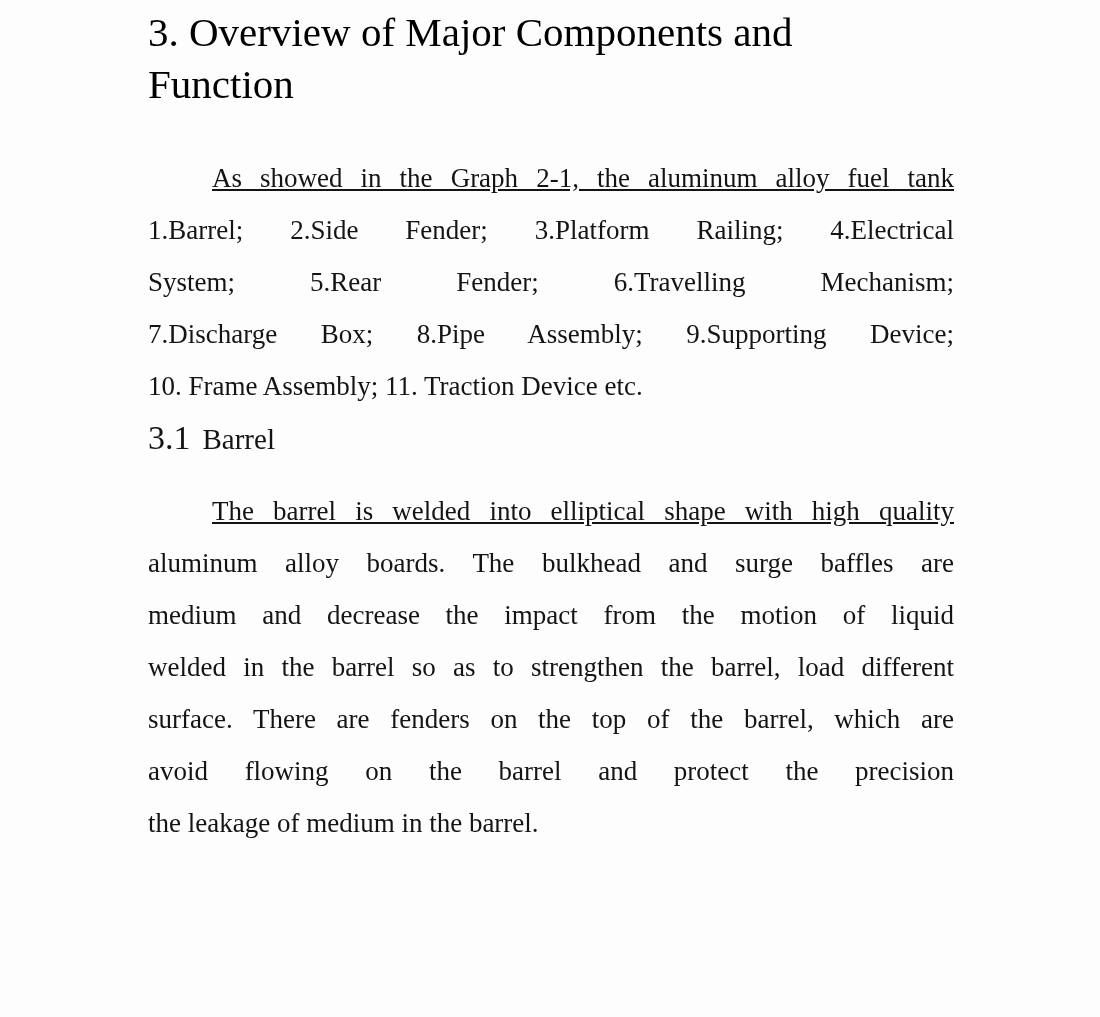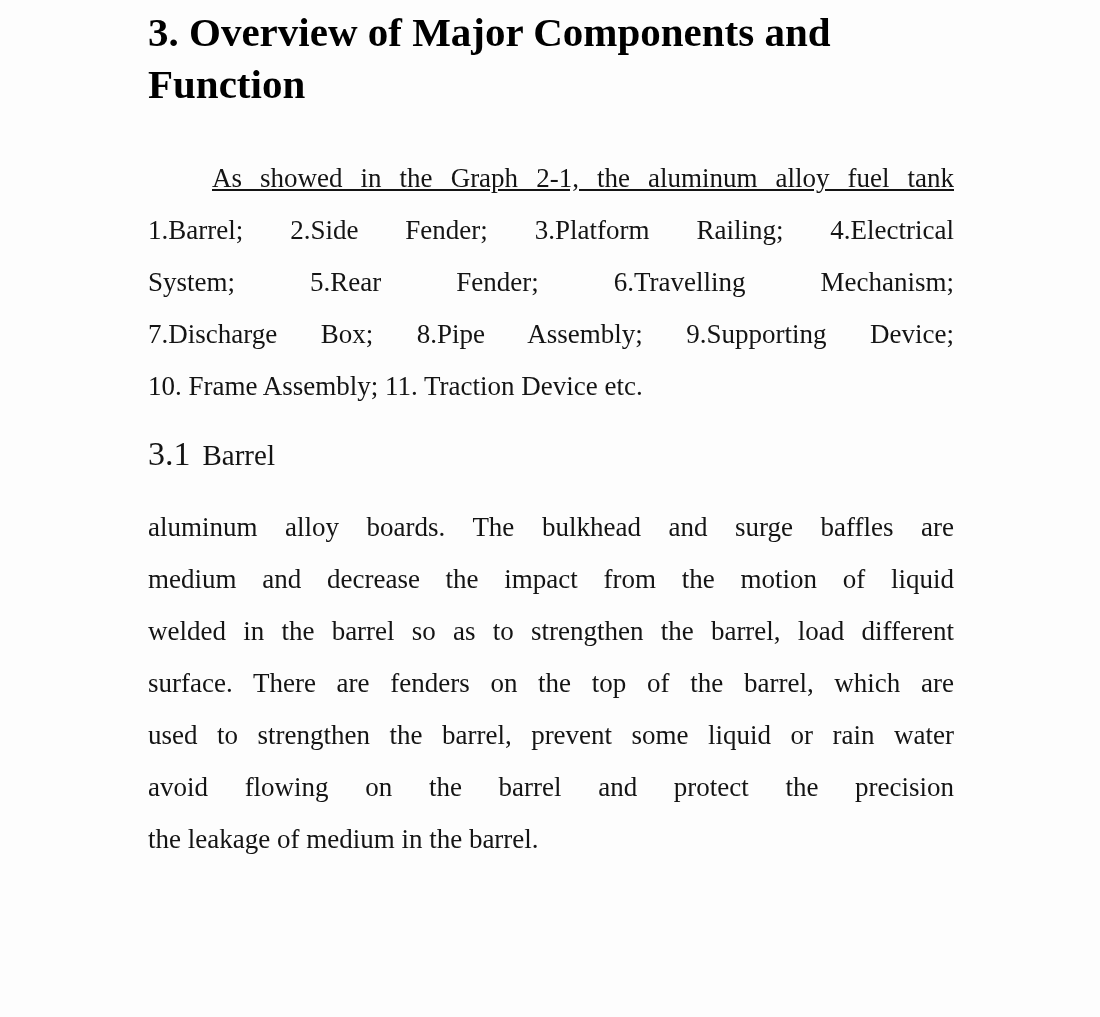--- a/index.html
+++ b/index.html
@@ -24,21 +24,21 @@
     position: absolute;
     left: 148px;
     top: 0;
     width: 806px;
   }
   .doc-heading {
     margin: 0;
     padding-top: 6px;
     font-size: 41px;
     line-height: 52px;
-    font-weight: bold;
+    font-weight: normal;
     color: #000000;
   }
   .hline { display: block; }
   .para {
     font-size: 27px;
     color: #141414;
   }
   .jline {
     width: 806px;
     height: 52px;
@@ -49,21 +49,21 @@
   }
   .jline.lastline {
     text-align-last: left;
   }
   .jline.indent {
     text-indent: 64px;
     text-decoration: underline;
   }
   .p1 { margin-top: 42px; }
   .sec-heading {
-    margin-top: 16px;
+    margin-top: 0;
     height: 52px;
     line-height: 52px;
     white-space: nowrap;
   }
   .sec-num {
     font-size: 34px;
   }
   .sec-title {
     font-size: 29px;
     margin-left: 8px;
@@ -88,23 +88,23 @@
       <div class="jline">7.Discharge Box; 8.Pipe Assembly; 9.Supporting Device;</div>
       <div class="jline lastline">10. Frame Assembly; 11. Traction Device etc.</div>
     </div>
 
     <div class="sec-heading">
       <span class="sec-num">3.1</span>
       <span class="sec-title">Barrel</span>
     </div>
 
     <div class="para p2">
+      <div class="jline indent">The barrel is welded into elliptical shape with high quality</div>
       <div class="jline">aluminum alloy boards. The bulkhead and surge baffles are</div>
       <div class="jline">medium and decrease the impact from the motion of liquid</div>
       <div class="jline">welded in the barrel so as to strengthen the barrel, load different</div>
       <div class="jline">surface. There are fenders on the top of the barrel, which are</div>
-      <div class="jline">used to strengthen the barrel, prevent some liquid or rain water</div>
       <div class="jline">avoid flowing on the barrel and protect the precision</div>
       <div class="jline lastline">the leakage of medium in the barrel.</div>
     </div>
 
   </div>
 </div>
 
 </body></html>

